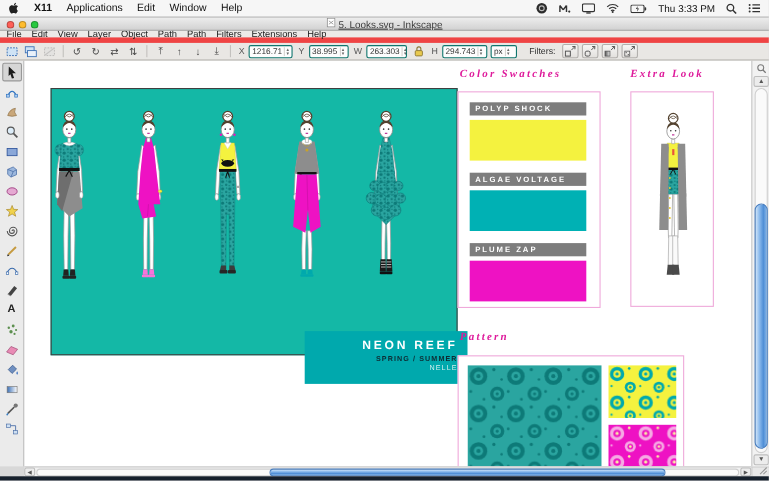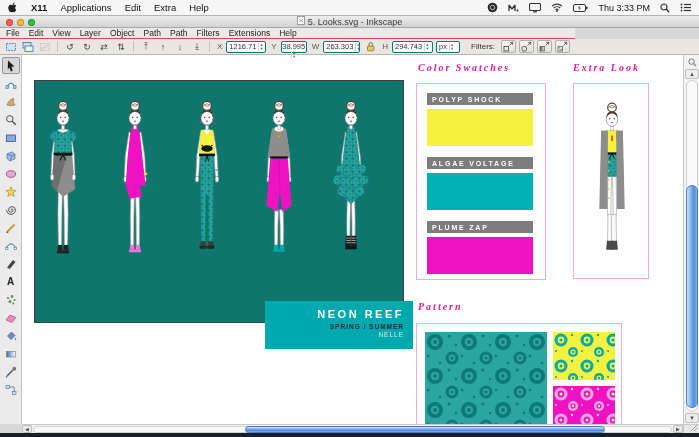--- a/index.html
+++ b/index.html
@@ -17,25 +17,25 @@
   .apple-menubar .mi { display:flex; align-items:center; }
   .apple-menubar .clock { font-size:9px; }
 
   
   .titlebar { position:absolute; left:0; top:16px; width:699px; height:12px;
     background:linear-gradient(#ededed,#d2d2d2); border-bottom:1px solid #a8a8a8;
     display:flex; align-items:center; z-index:39; }
   .lights { position:absolute; left:6px; top:2.5px; display:flex; gap:4px; }
   .light { width:7px; height:7px; border-radius:50%; border:0.5px solid rgba(0,0,0,.25); }
   .light.red { background:#ff5f57; } .light.yel { background:#febc2e; } .light.grn { background:#28c840; }
-  .titlebar .title { margin:16px auto; font-size:9px; color:#3c3c3c; display:flex; align-items:center; gap:3px; }
+  .titlebar .title { margin:16px auto; font-size:9px; color:#3c3c3c; display:flex; align-items:center; gap:3px;text-decoration:underline; }
 
   
-  .app-menubar { position:absolute; left:0; top:28px; width:575px; height:11px;
-    background:#eceae8; border-bottom:1px solid #ef4444; display:flex; align-items:center;
+  .app-menubar { position:absolute; left:0; top:28px; width:699px; height:11px;
+    background:#eceae8; border-bottom:5px solid #ef4444; display:flex; align-items:center;
     gap:9px; padding:0 6px; font-size:8.5px; color:#222; z-index:38; }
 
   
   .toolbar { position:absolute; left:0; top:39px; width:699px; height:16px;
     background:#e9e7e4; border-bottom:1px solid #b9b7b4; display:flex; align-items:center;
     gap:3px; padding:0 4px; z-index:37; }
   .tb-btn { width:14px; height:13px; display:flex; align-items:center; justify-content:center;
     border-radius:2px; font-size:9px; color:#444; }
   .tb-btn.toggle { border:1px solid #b2b0ad; background:linear-gradient(#f7f6f5,#e3e1de); width:15px; }
   .tb-btn.dim { opacity:.45; }
@@ -53,22 +53,22 @@
     background:#ebebeb; border-right:1px solid #c2c2c2; display:flex; flex-direction:column;
     align-items:center; padding-top:2px; gap:1px; z-index:30; }
   .tool { width:18px; height:17px; display:flex; align-items:center; justify-content:center; border-radius:2px; }
   .tool.selected { background:#d6d6d6; border:1px solid #989898; }
   .tool .tglyph { font-size:10px; font-weight:bold; color:#222; }
 
   
   .canvas { position:absolute; left:22px; top:55px; width:661px; height:369px;
     background:#ffffff; overflow:hidden; z-index:10; }
 
-  .board { position:absolute; left:12px; top:25px; width:370px; height:243px;
-    border:1px solid #3f3f3f; background:#0f766e; }
+  .board { position:absolute; left:24px; top:25px; width:370px; height:243px;
+    border:1px solid #3f3f3f; background:#14b8a6; }
   .figure { position:absolute; top:43px; width:52px; height:166px; }
   .neon-box { position:absolute; left:230px; top:220px; width:148px; height:48px;
     background:var(--teal); color:#fff; text-align:right; padding:7px 9px 0 0; }
   .neon-box .nb-title { font-size:11px; font-weight:bold; letter-spacing:2.5px; }
   .neon-box .nb-season { font-size:6.5px; font-weight:bold; color:#0d2b33; letter-spacing:1px; margin-top:3px; }
   .neon-box .nb-brand { font-size:6.5px; color:#cdeeee; letter-spacing:1px; margin-top:1px; }
 
   .panel-title { position:absolute; font-size:10px; font-weight:bold; font-style:italic;
     letter-spacing:2px; color:var(--heading-pink);font-family:Liberation Serif, serif; }
   .panel-box { position:absolute; background:#fff; border:1px solid var(--panel-border); }
@@ -116,21 +116,21 @@
   <div class="apple-menubar">
     <div class="left">
       <span class="mi">
         <svg width="10" height="11" viewBox="0 0 10 11">
             <path d="M7.2 5.7c0-1.2 1-1.8 1.1-1.9-.6-.9-1.5-1-1.8-1-.8-.1-1.5.5-1.9.5-.4 0-1-.5-1.7-.5C2 2.8 1.1 3.3.7 4.2c-.9 1.5-.2 3.7.6 4.9.4.6.9 1.2 1.5 1.2.6 0 .8-.4 1.6-.4.8 0 1 .4 1.6.4.7 0 1.1-.6 1.5-1.2.5-.7.7-1.3.7-1.4 0 0-1-.4-1-2zM6 2.2c.3-.4.6-1 .5-1.6-.5 0-1.1.3-1.4.8-.3.4-.6 1-.5 1.6.6 0 1.1-.4 1.4-.8z" fill="#222"></path>
           </svg>
       </span>
       <span class="appname">X11</span>
       <span>Applications</span>
       <span>Edit</span>
-      <span>Extra</span>
+      <span>Window</span>
       <span>Help</span>
     </div>
     <div class="right">
       <span class="mi">
         <svg width="11" height="11" viewBox="0 0 11 11">
             <circle cx="5.5" cy="5.5" r="4.8" fill="#2c2c2c"></circle>
             <circle cx="5.5" cy="5.5" r="2.2" fill="none" stroke="#bbb" stroke-width="1"></circle>
           </svg>
       </span>
       <span class="mi">
@@ -240,21 +240,21 @@
 
     <span class="field-label">X</span>
     <span class="spin" style="width:40px;">
       <span class="val">1216.71</span>
       <span class="steppers">
           <span>▴</span>
           <span>▾</span>
         </span>
     </span>
     <span class="field-label">Y</span>
-    <span class="spin" style="width:26px;flex-direction:column;">
+    <span class="spin" style="width:36px;">
       <span class="val">38.995</span>
       <span class="steppers">
           <span>▴</span>
           <span>▾</span>
         </span>
     </span>
     <span class="field-label">W</span>
     <span class="spin" style="width:37px;">
       <span class="val">263.303</span>
       <span class="steppers">

